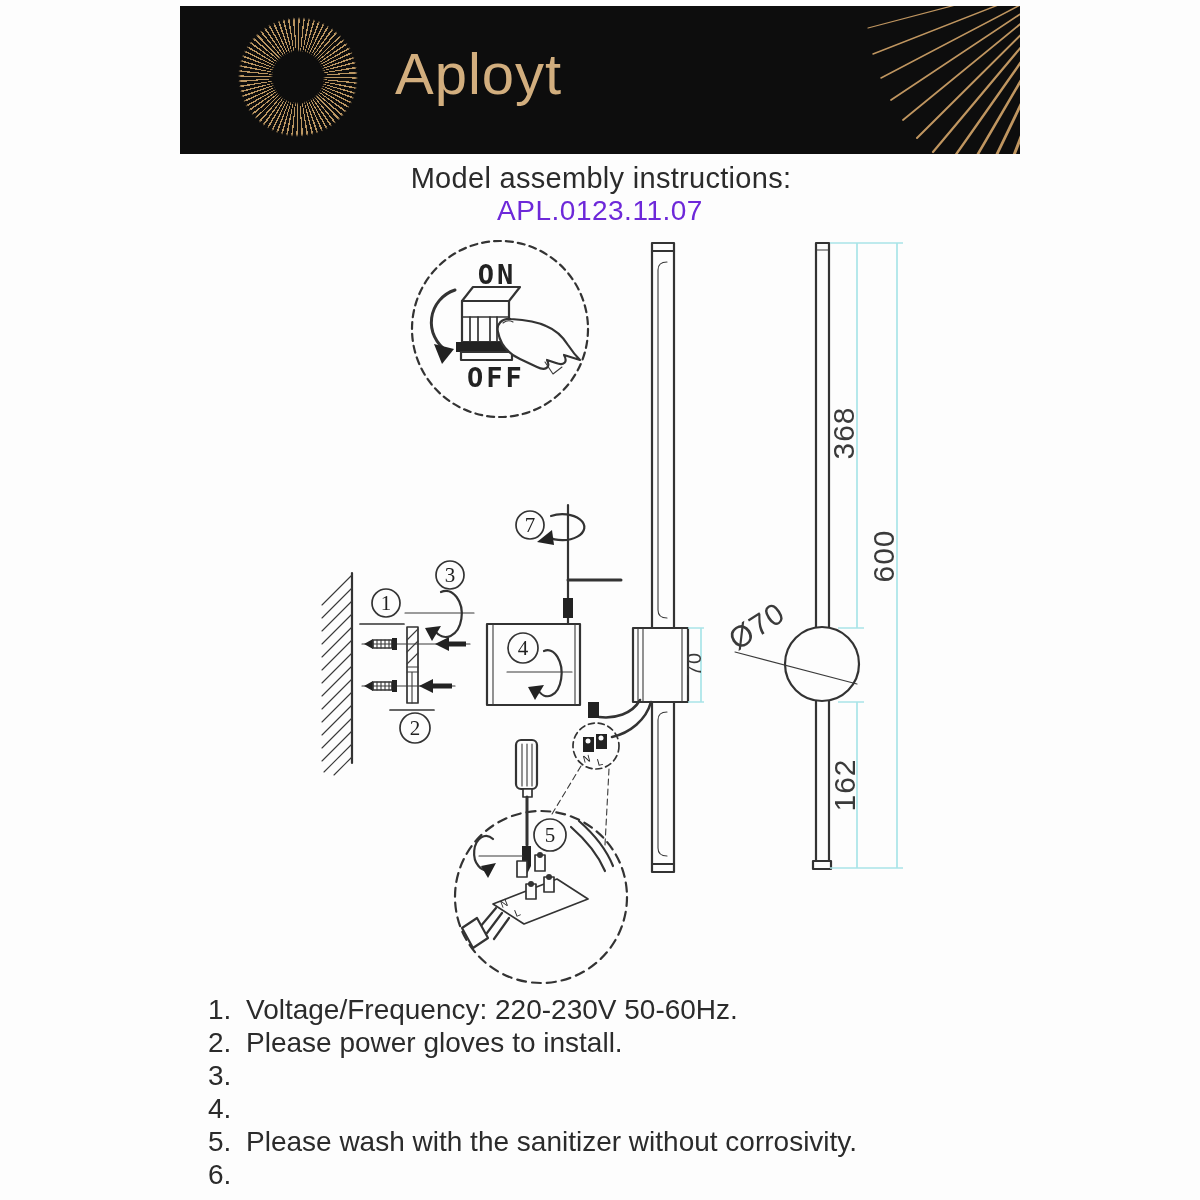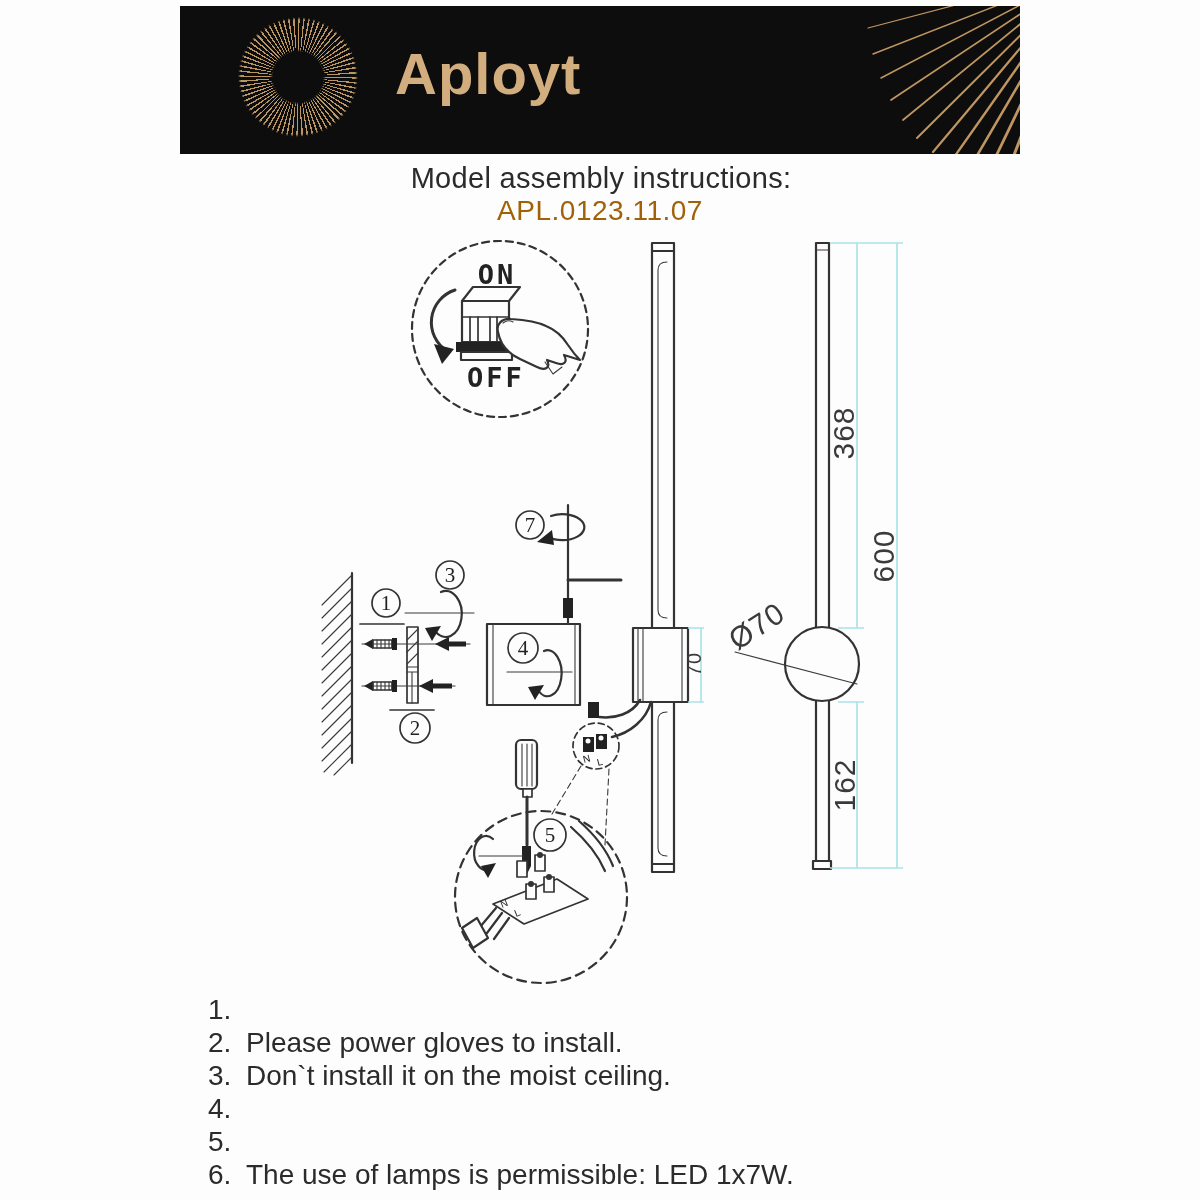--- a/index.html
+++ b/index.html
@@ -6,26 +6,26 @@
   body{width:1200px;height:1200px;position:relative;background:#fdfdfd;overflow:hidden;
        font-family:"Liberation Sans",sans-serif;color:#2b2b2b;}
   .abs{position:absolute;}
 
   
   .header{left:180px;top:6px;width:840px;height:148px;background:#0d0d0d;overflow:hidden;}
   .starburst{position:absolute;left:56px;top:9px;width:124px;height:124px;border-radius:50%;
      background:repeating-conic-gradient(rgba(197,158,103,.95) 0 1.6deg, transparent 1.6deg 5deg);
      -webkit-mask:radial-gradient(circle,transparent 0 25px,#000 28px 57px,transparent 60px);
      mask:radial-gradient(circle,transparent 0 25px,#000 28px 57px,transparent 60px);}
-  .brand{position:absolute;left:215px;top:34px;font-size:58px;font-weight:700;
+  .brand{position:absolute;left:215px;top:34px;font-size:58px;font-weight:400;
      letter-spacing:1px;color:#d2ae7e;font-family:"Liberation Sans",sans-serif;}
 
   
   .title1{left:1px;top:162px;width:1200px;text-align:center;font-size:29px;letter-spacing:.3px;color:#2b2b2b;}
-  .title2{left:0;top:195px;width:1200px;text-align:center;font-size:28px;letter-spacing:.5px;color:#a16207;}
+  .title2{left:0;top:195px;width:1200px;text-align:center;font-size:28px;letter-spacing:.5px;color:#6d28d9;}
 
   
   svg text{font-family:"Liberation Sans",sans-serif;}
   .ln{fill:none;stroke:#333;stroke-width:1.7;stroke-linecap:round;stroke-linejoin:round;}
   .ln2{fill:none;stroke:#333;stroke-width:2.2;stroke-linecap:round;stroke-linejoin:round;}
   .thin{fill:none;stroke:#3a3a3a;stroke-width:1.1;stroke-linecap:round;}
   .wfill{fill:#fdfdfd;}
   .dk{fill:#222;stroke:none;}
   .cy{fill:none;stroke:#a9e4e8;stroke-width:1.7;}
   .dash{stroke-dasharray:7 5;}
@@ -268,32 +268,32 @@
     <text class="dim" transform="rotate(-90 886 556)" x="886" y="564" text-anchor="middle">600</text>
     <text class="dim" transform="rotate(-90 847 785)" x="847" y="793" text-anchor="middle">162</text>
     <line class="thin" x1="735" y1="652" x2="857" y2="684"></line>
     <text class="dim" transform="rotate(-33 758 628)" x="758" y="636" text-anchor="middle">Ø70</text>
   </g>
 </svg>
 
 <div class="abs list">
   <div class="li">
     <span class="num">1.</span>
+    <span>Voltage/Frequency: 220-230V 50-60Hz.</span>
   </div>
   <div class="li">
     <span class="num">2.</span>
     <span>Please power gloves to install.</span>
   </div>
   <div class="li">
     <span class="num">3.</span>
-    <span>Don`t install it on the moist ceiling.</span>
   </div>
   <div class="li">
     <span class="num">4.</span>
   </div>
   <div class="li">
     <span class="num">5.</span>
+    <span>Please wash with the sanitizer without corrosivity.</span>
   </div>
   <div class="li">
     <span class="num">6.</span>
-    <span>The use of lamps is permissible: LED 1x7W.</span>
   </div>
 </div>
 
 </body></html>

